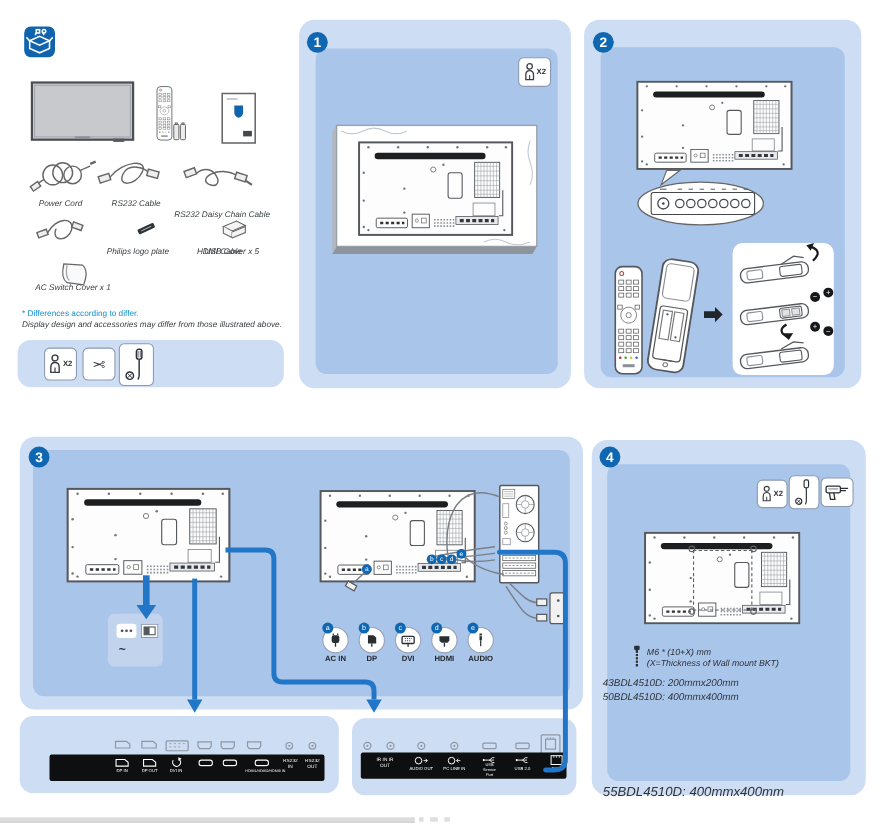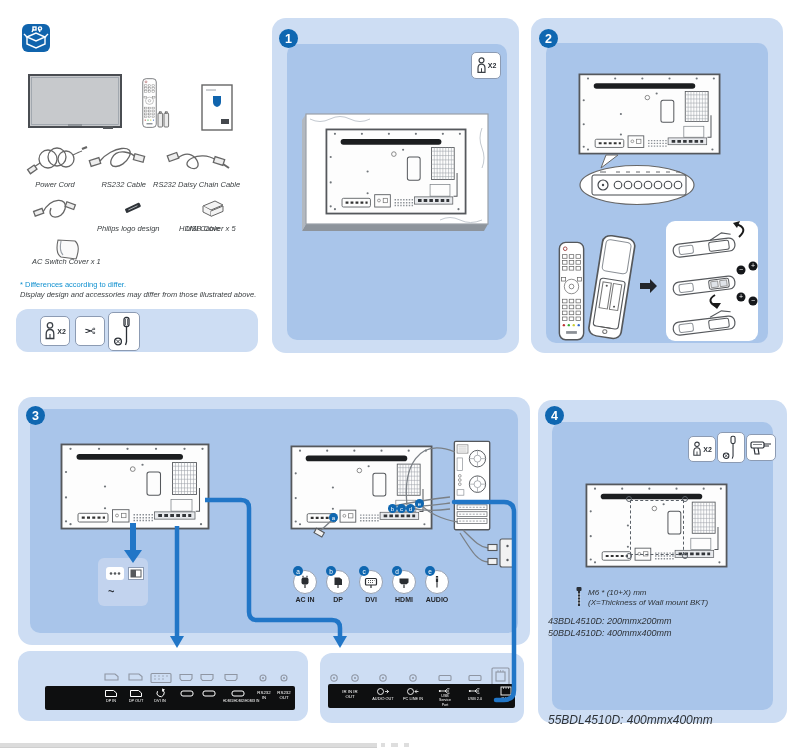--- a/index.html
+++ b/index.html
@@ -236,22 +236,22 @@
     </g>
 
     <g fill="#fafafa" stroke="#666" stroke-width="1.1">
       <path d="M58,180 q-3,13 3,17 l15,2 q5,-13 -1,-18 z"></path>
       <path d="M61,181 q-2,10 2,14" fill="none" stroke="#9aa0a8"></path>
     </g>
   </svg>
 
   <div class="lbl" style="left:22px;top:180px;width:66px;text-align:center;">Power Cord</div>
   <div class="lbl" style="left:86px;top:180px;width:60px;text-align:right;">RS232 Cable</div>
-  <div class="lbl" style="left:153px;top:180px;width:98px;text-align:left;">RS232 Daisy Chain Cable</div>
-  <div class="lbl" style="left:97px;top:224px;">Philips logo design</div>
+  <div class="lbl" style="left:153px;top:190px;width:98px;text-align:center;">RS232 Daisy Chain Cable</div>
+  <div class="lbl" style="left:97px;top:224px;">Philips logo plate</div>
   <div class="lbl" style="left:179px;top:224px;">HDMI Cable</div>
   <div class="lbl" style="left:186px;top:224px;">USB Cover x 5</div>
   <div class="lbl" style="left:32px;top:257px;">AC Switch Cover x 1</div>
 
   <div class="note-t" style="left:20px;top:280px;">* Differences according to differ.</div>
   <div class="lbl" style="left:20px;top:290px;">Display design and accessories may differ from those illustrated above.</div>
 
   <div class="panel" style="left:16px;top:309px;width:242px;height:43px;border-radius:12px;"></div>
   <div class="ibox" style="left:40px;top:316px;width:28px;height:28px;">
     <svg width="12" height="18" viewBox="0 0 12 18">

